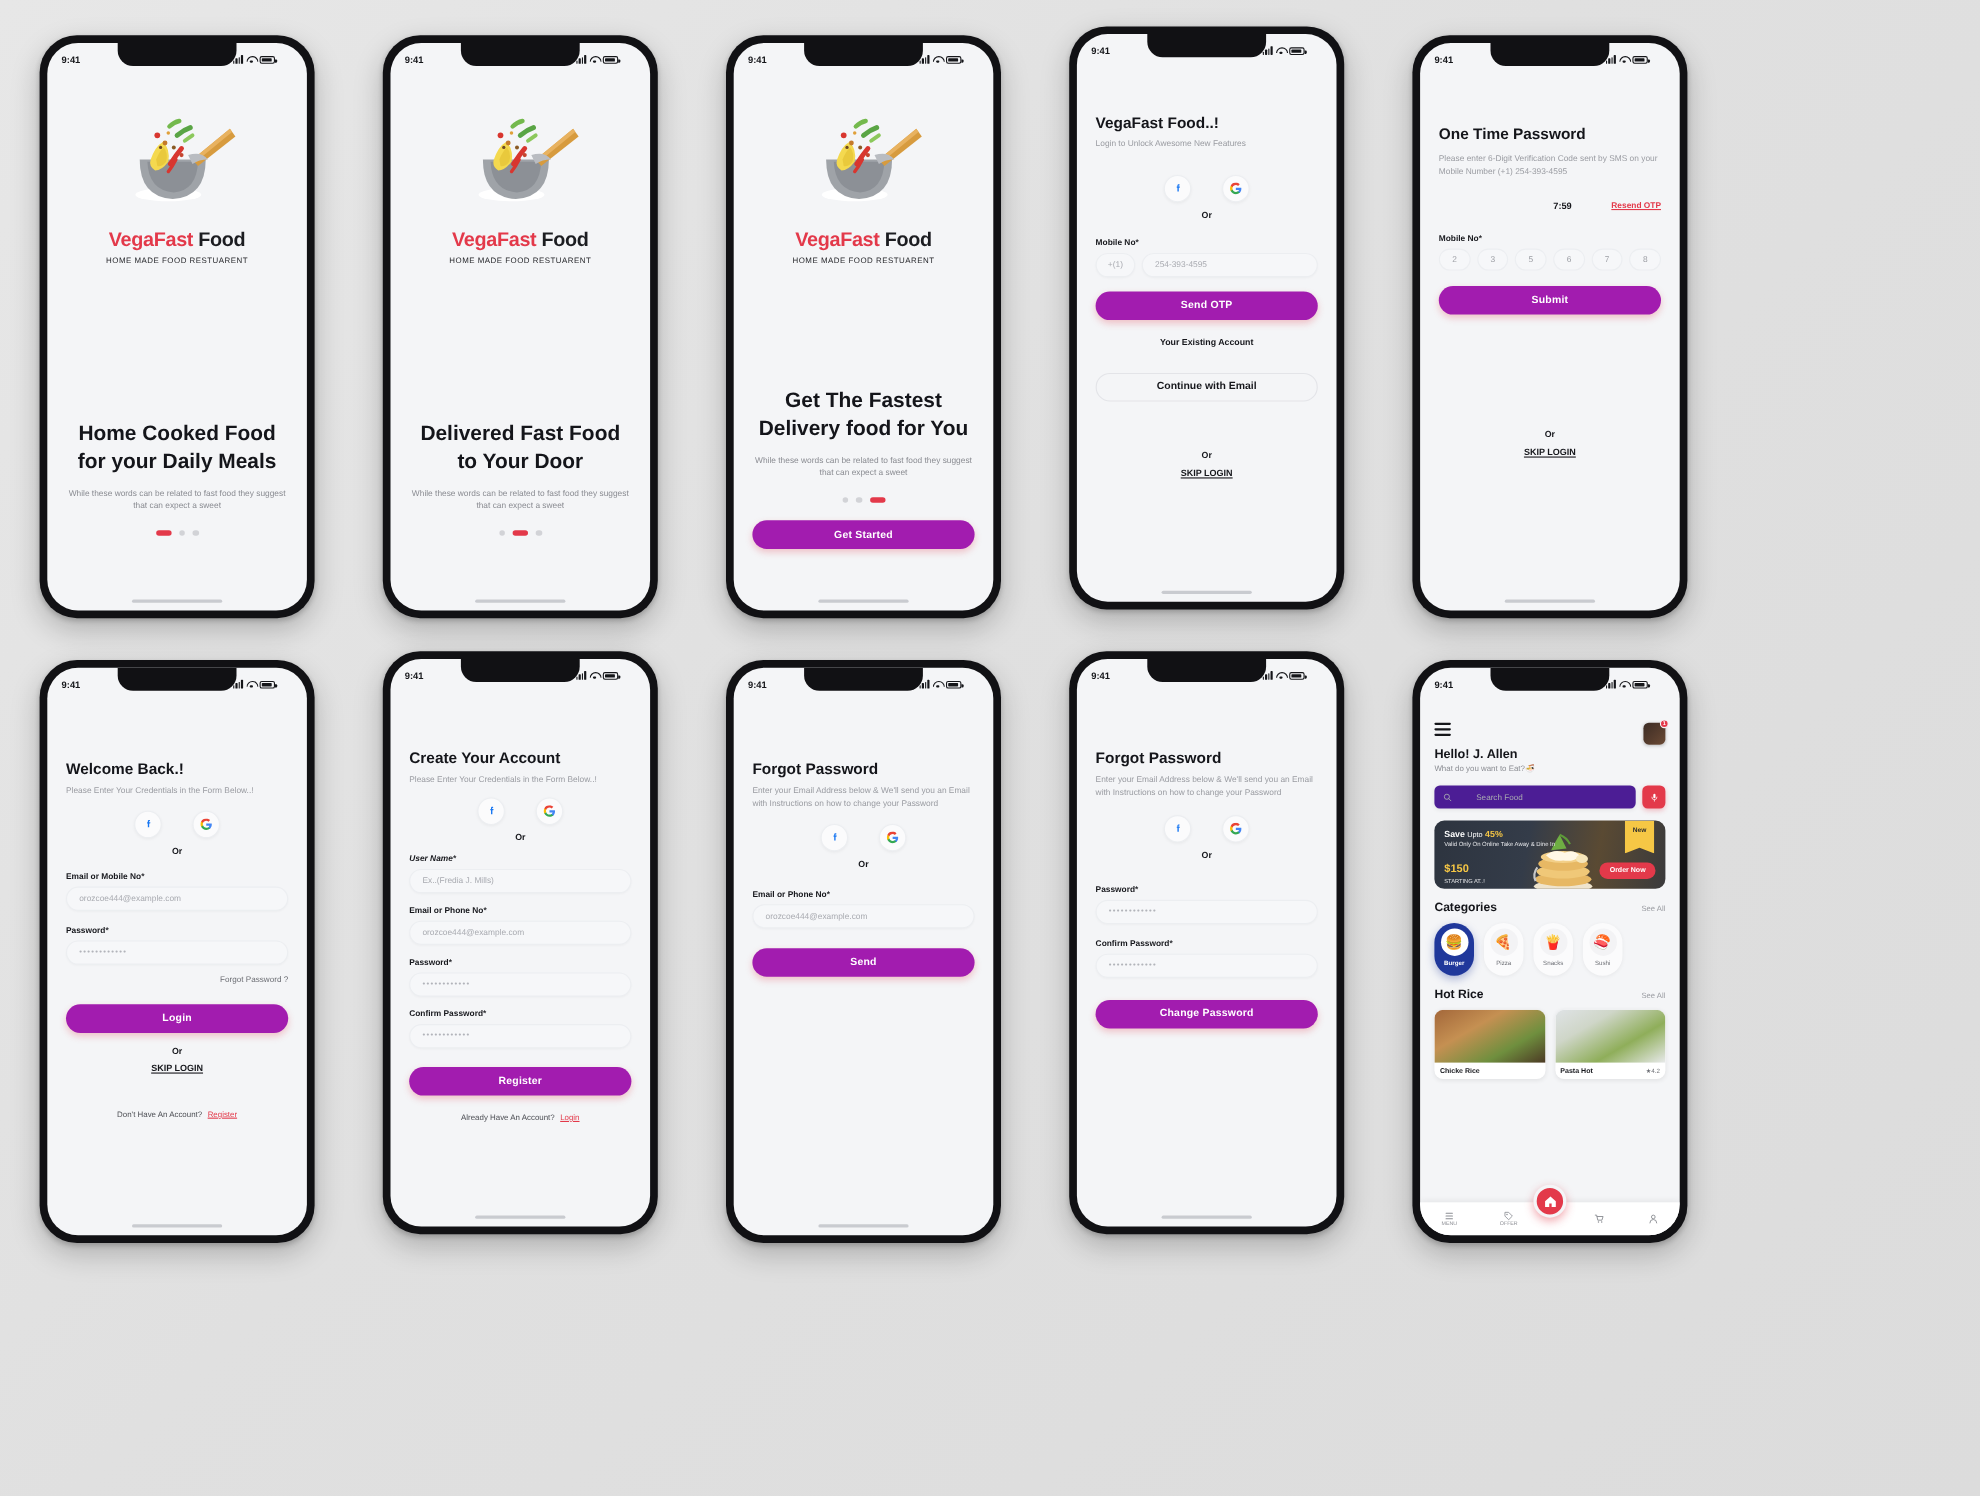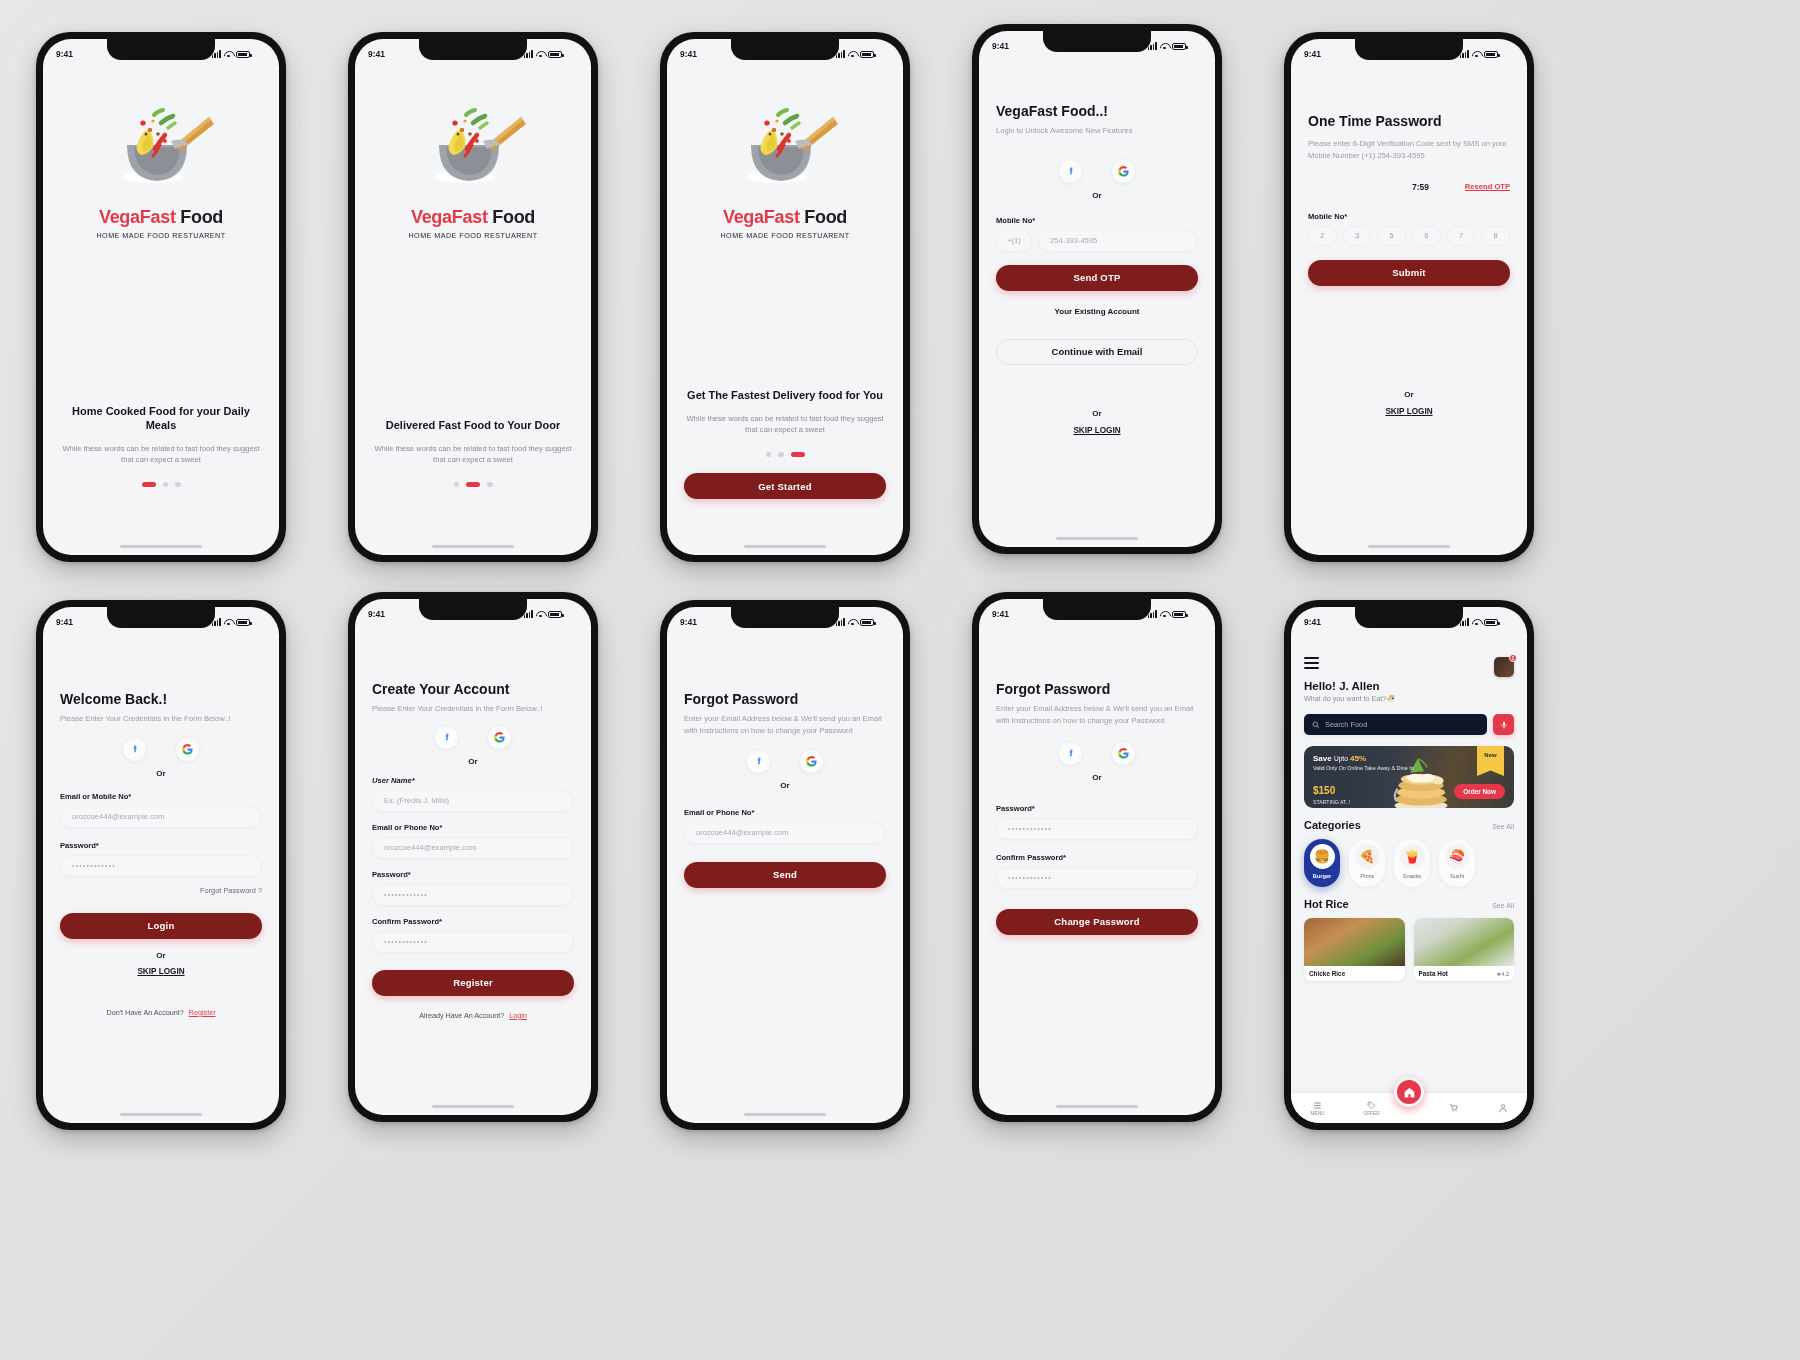--- a/index.html
+++ b/index.html
@@ -76,30 +76,30 @@
 
   
   .logo-wrap { text-align: center; padding-top: 38px; }
   .wok { width: 120px; height: 96px; margin: 0 auto; }
   .brand { font-size: 18px; font-weight: bold; letter-spacing: -.3px; margin-top: 6px; color:#1c1d21;}
   .brand .red { color: #e3394a; }
   .tagline { font-size: 7.2px; letter-spacing: .45px; color: #26272b; margin-top: 3px; font-weight:500;}
 
   
   .ob-block { position: absolute; left: 17px; right: 17px; bottom: 68px; text-align: center; }
-  .ob-title { font-size: 11px; font-weight: bold; color: #14151a; line-height: 1.3; }
+  .ob-title { font-size: 19px; font-weight: bold; color: #14151a; line-height: 1.3; }
   .ob-sub { font-size: 7.6px; color: #8b8d93; line-height: 1.5; margin-top: 10px; }
   .dots { display: flex; justify-content: center; gap: 7px; margin-top: 16px; align-items: center;}
   .dot { width: 5.5px; height: 5.5px; border-radius: 50%; background: #d2d3d7; }
   .dot.on { width: 14px; border-radius: 3px; background: #e3394a; }
 
   
   .btn-primary{
     display:flex;align-items:center;justify-content:center;
-    height:26px;border-radius:13px;background:#7f1d1d;color:#fff;
+    height:26px;border-radius:13px;background:#a21caf;color:#fff;
     font-size:9.5px;font-weight:bold;letter-spacing:.2px;
     box-shadow:0 3px 7px rgba(227,57,74,.28);
   }
   .btn-outline{
     display:flex;align-items:center;justify-content:center;
     height:26px;border-radius:13px;background:#f4f5f7;color:#16171c;
     font-size:9.5px;font-weight:bold;border:1px solid #e3e4e8;
   }
   .fieldlabel{ font-size:7.6px;font-weight:bold;color:#16171c;margin-bottom:5px;}
   .field{
@@ -143,22 +143,22 @@
   }
   .avatar .badge{
     position:absolute;top:-3px;right:-3px;width:8px;height:8px;border-radius:50%;
     background:#e3394a;color:#fff;font-size:5px;display:flex;align-items:center;justify-content:center;
     border:1px solid #f4f5f7;font-weight:bold;
   }
   .hello{font-size:11.5px;font-weight:bold;color:#14151a;margin-top:3px;}
   .hello-sub{font-size:7.2px;color:#8b8d93;margin-top:2px;}
   .searchbar{display:flex;gap:6px;margin-top:11px;align-items:center;}
   .searchbox{
-    flex:1;height:21px;border-radius:5px;background:#0f172a;display:flex;align-items:center;
-    gap:5px;padding:0 8px;font-size:7.4px;color:#a9abb1;box-shadow:0 1px 4px rgba(0,0,0,.07);
+    flex:1;height:21px;border-radius:5px;background:#4c1d95;display:flex;align-items:center;
+    gap:22px;padding:0 8px;font-size:7.4px;color:#a9abb1;box-shadow:0 1px 4px rgba(0,0,0,.07);
   }
   .micbtn{width:21px;height:21px;border-radius:5px;background:#e3394a;display:flex;align-items:center;justify-content:center;box-shadow:0 2px 5px rgba(227,57,74,.3);}
 
   .promo{
     position:relative;height:62px;border-radius:9px;margin-top:11px;overflow:hidden;
     background:linear-gradient(100deg,#2d343f 0%,#343c49 40%,#5a4a33 70%,#3a3a3c 100%);
   }
   .promo .pcontent{position:absolute;left:9px;top:8px;z-index:3;}
   .promo .save{font-size:8px;color:#fff;font-weight:bold;}
   .promo .save b{color:#f6c745;}

